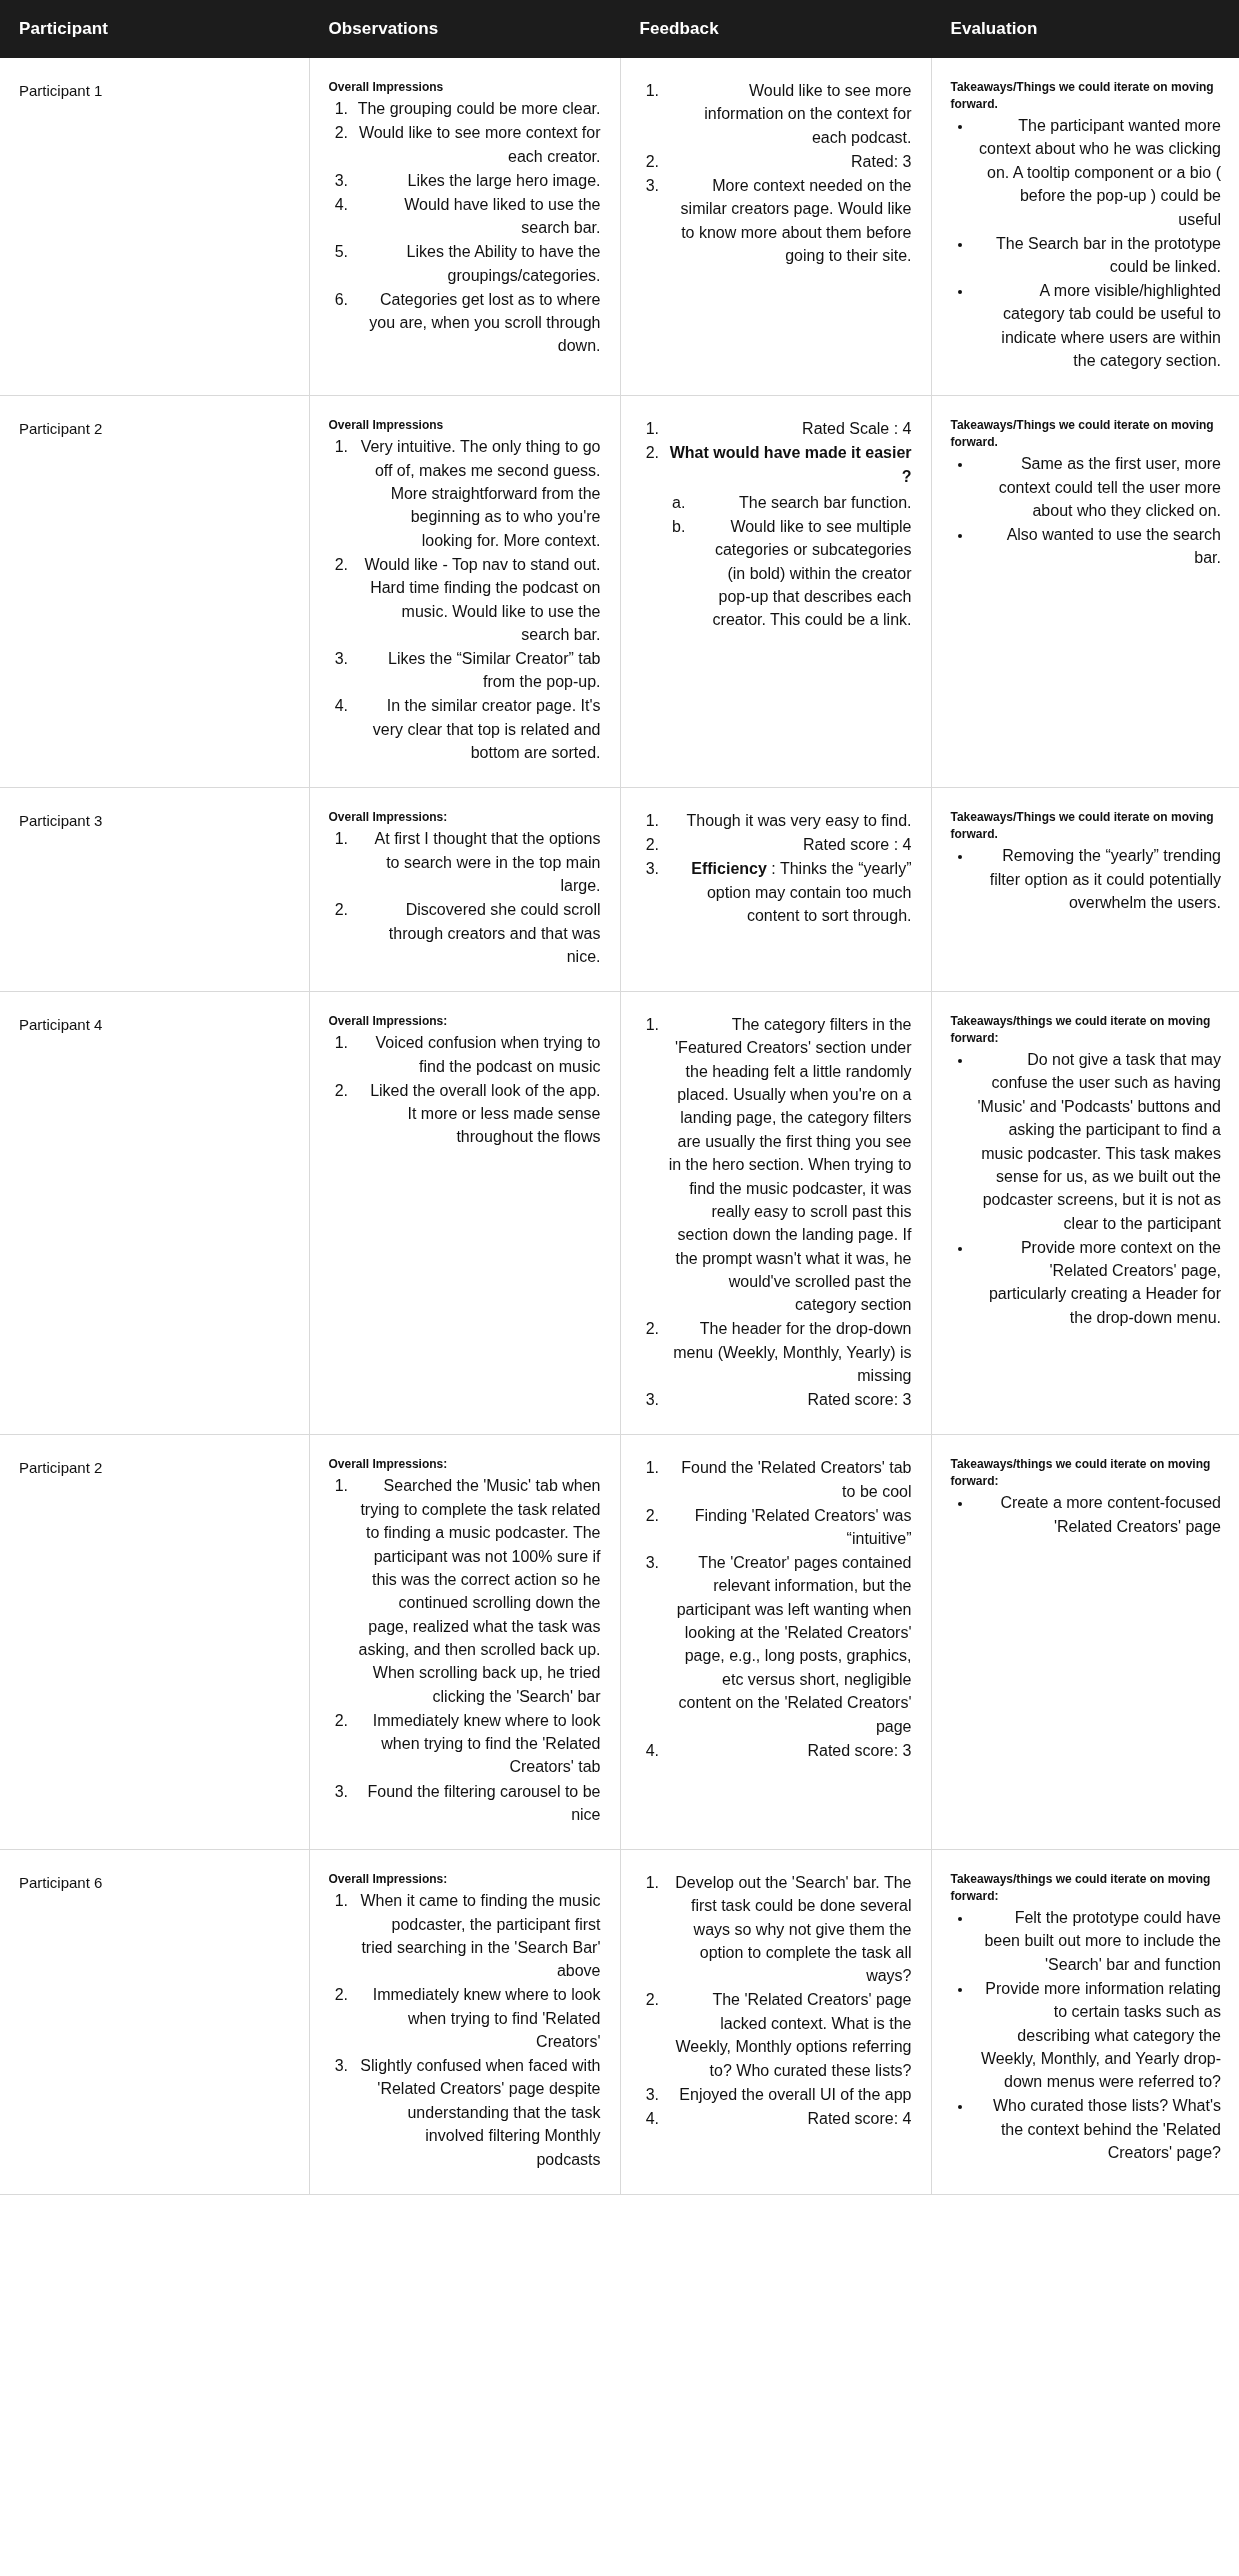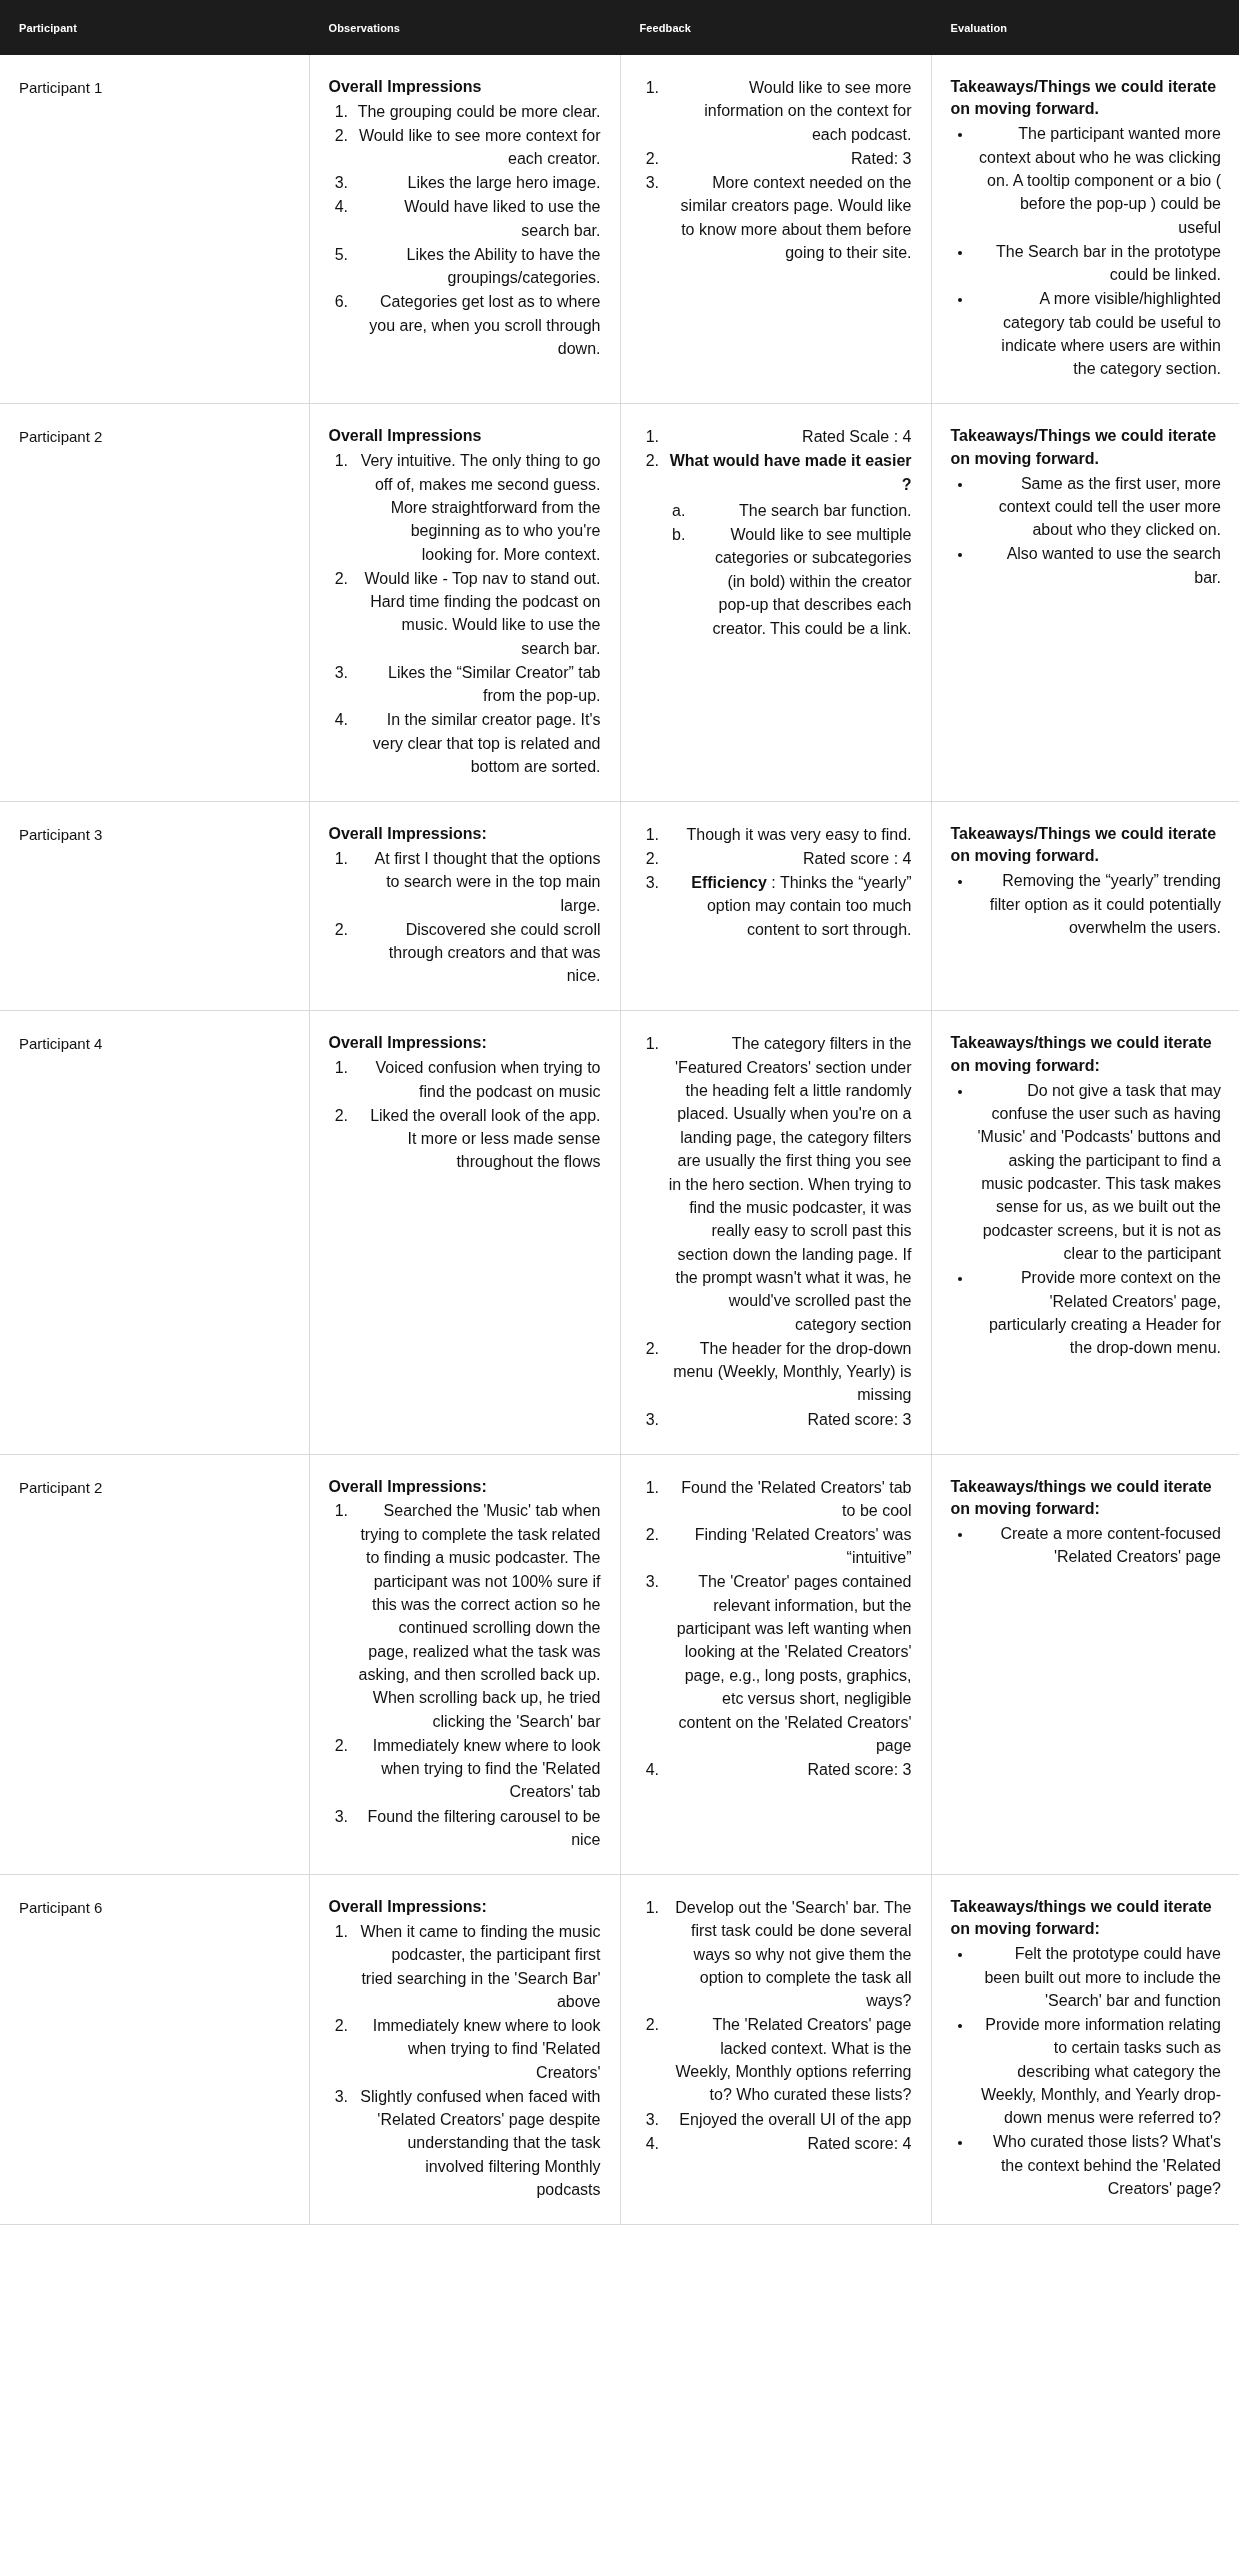--- a/index.html
+++ b/index.html
@@ -21,21 +21,21 @@
   }
   #findings-table col.c-participant { width: 309px; }
   #findings-table col.c-observations { width: 311px; }
   #findings-table col.c-feedback     { width: 311px; }
   #findings-table col.c-evaluation   { width: 309px; }
 
   thead th {
     background: #1c1c1c;
     color: #ffffff;
     text-align: left;
-    font-size: 11px;
+    font-size: 17px;
     font-weight: bold;
     letter-spacing: 0.1px;
     padding: 19px 22px 19px 19px;
     vertical-align: middle;
     border-right: 0.7px solid #1c1c1c;
     height: 55px;
     box-sizing: border-box;
   }
   thead th:last-child { border-right: none; }
 
@@ -51,21 +51,21 @@
   tbody td:last-child { border-right: none; }
   tbody tr:last-child td { border-bottom: 0.7px solid #d9d9d9; }
 
   .participant-name {
     font-size: 15px;
     line-height: 1.4;
   }
 
   .cell-heading {
     font-weight: bold;
-    font-size: 16px;
+    font-size: 12px;
     line-height: 1.4;
     margin: 0 0 1.5px 0;
     display: block;
   }
 
   ol.num-list, ul.bullet-list, ol.alpha-list {
     margin: 0;
     padding-left: 24px;
   }
   ol.num-list { list-style-type: decimal; }

